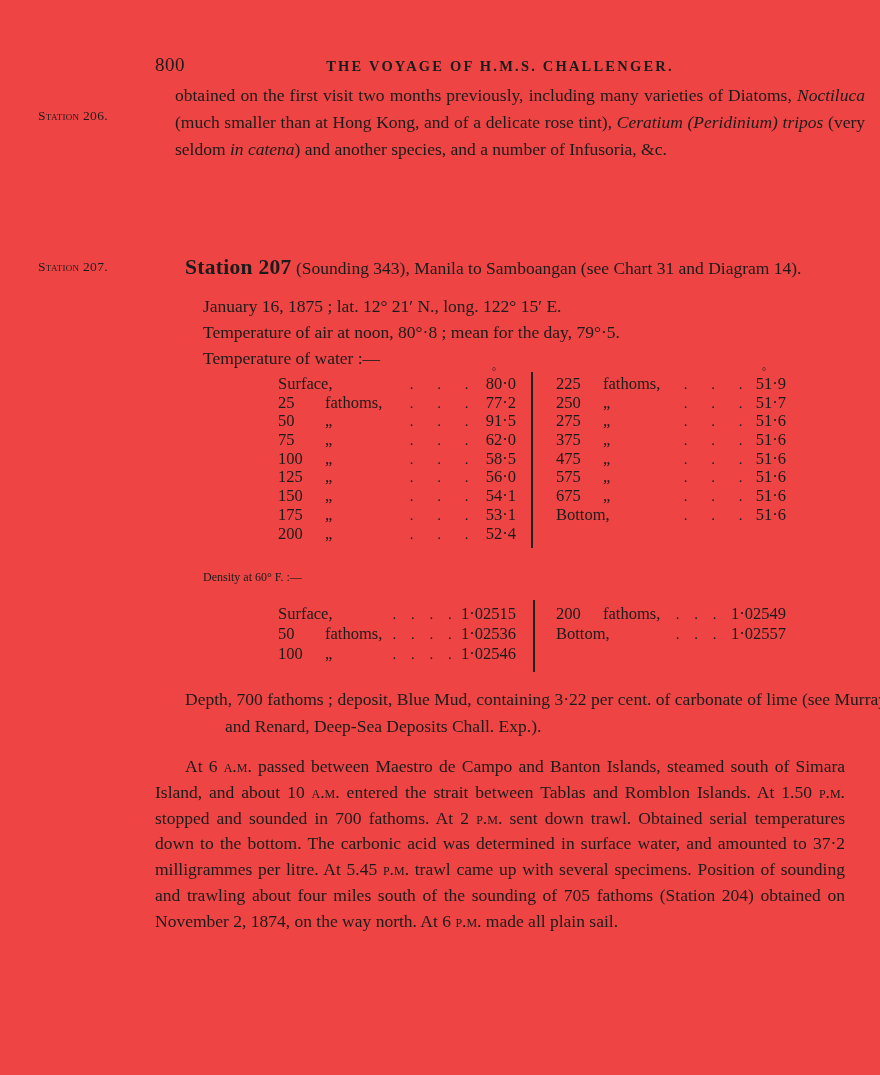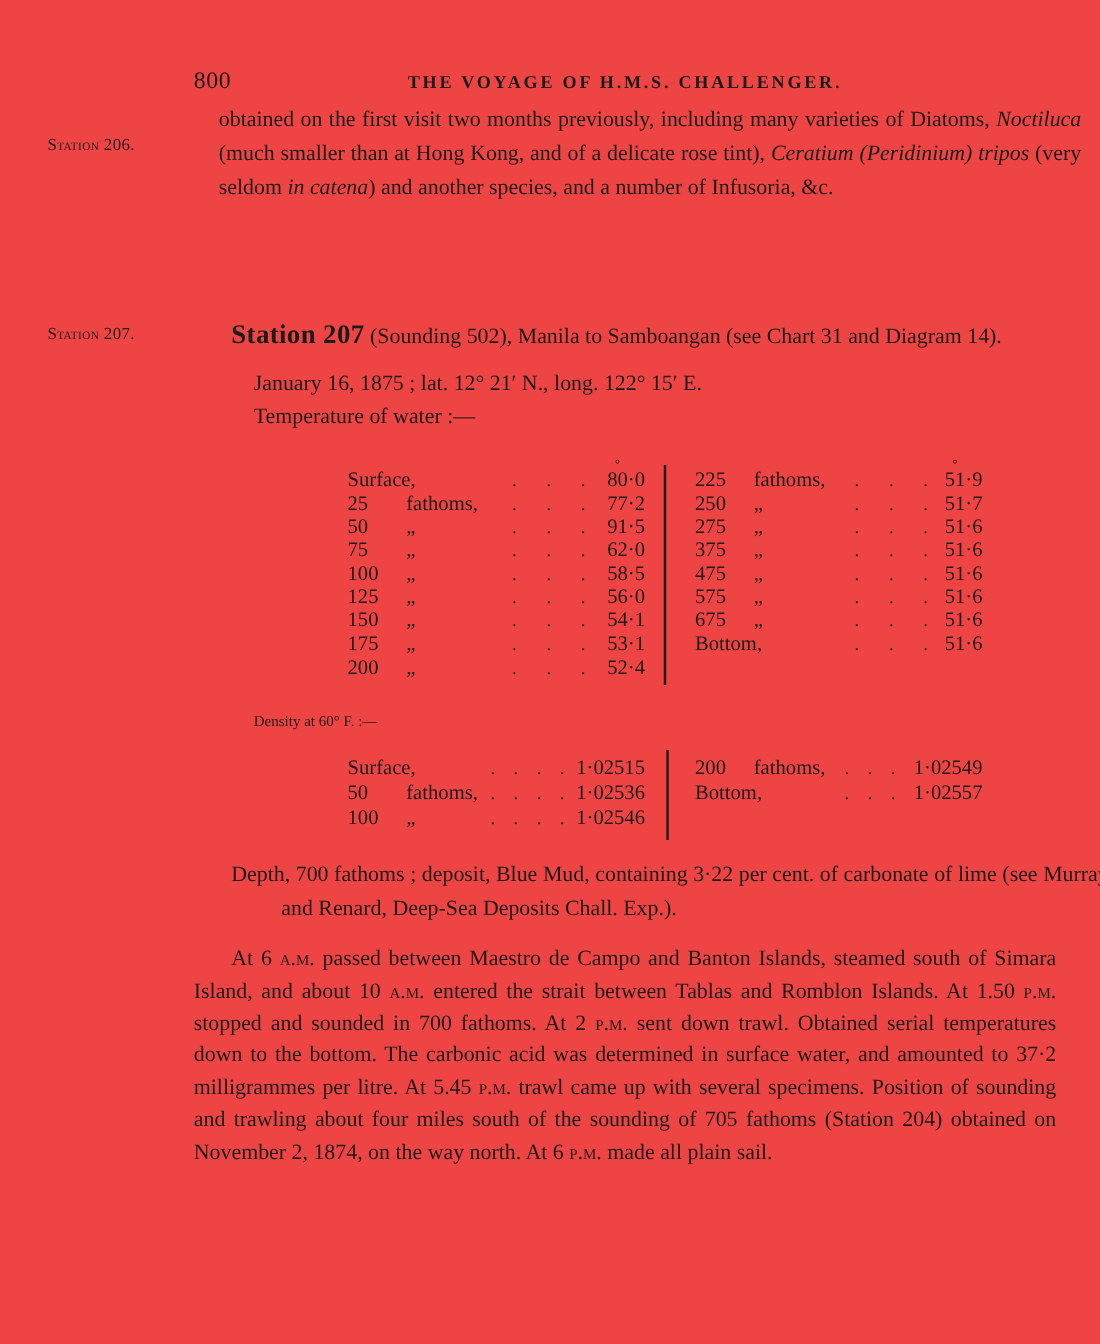--- a/index.html
+++ b/index.html
@@ -72,25 +72,26 @@
 
   <div class="abs page-number">800</div>
   <div class="abs running-header">THE VOYAGE OF H.M.S. CHALLENGER.</div>
 
   <div class="abs margin-note mn-206">Station 206.</div>
   <div class="abs margin-note mn-207">Station 207.</div>
 
   <div class="abs para p-206"><span>obtained on the first visit two months previously, including many varieties of Diatoms, </span><span class="i">Noctiluca</span><span> (much smaller than at Hong Kong, and of a delicate rose tint), </span><span class="i">Ceratium (Peridinium) tripos</span><span> (very seldom </span><span class="i">in catena</span><span>) and another species, and a number of Infusoria, &amp;c.</span></div>
 
   <div class="abs station-heading">
-    <span class="hbold">Station 207</span><span> (Sounding 502), Manila to Samboangan (see Chart 31 and Diagram 14).</span>
+    <span class="hbold">Station 207</span><span> (Sounding 343), Manila to Samboangan (see Chart 31 and Diagram 14).</span>
   </div>
 
   <div class="abs summary">
     <div>January 16, 1875 ; lat. 12° 21′ N., long. 122° 15′ E.</div>
+    <div>Temperature of air at noon, 80°·8 ; mean for the day, 79°·5.</div>
     <div>Temperature of water :—</div>
   </div>
 
   <div class="abs ltable temp-table">
     <div class="tcol tcol-left">
         <div class="trow">
           <span class="lbl"><span class="wide">Surface,</span></span>
           <span class="dots">. . .</span>
           <span class="val"><span class="degmark">°</span>80·0</span>
         </div>

